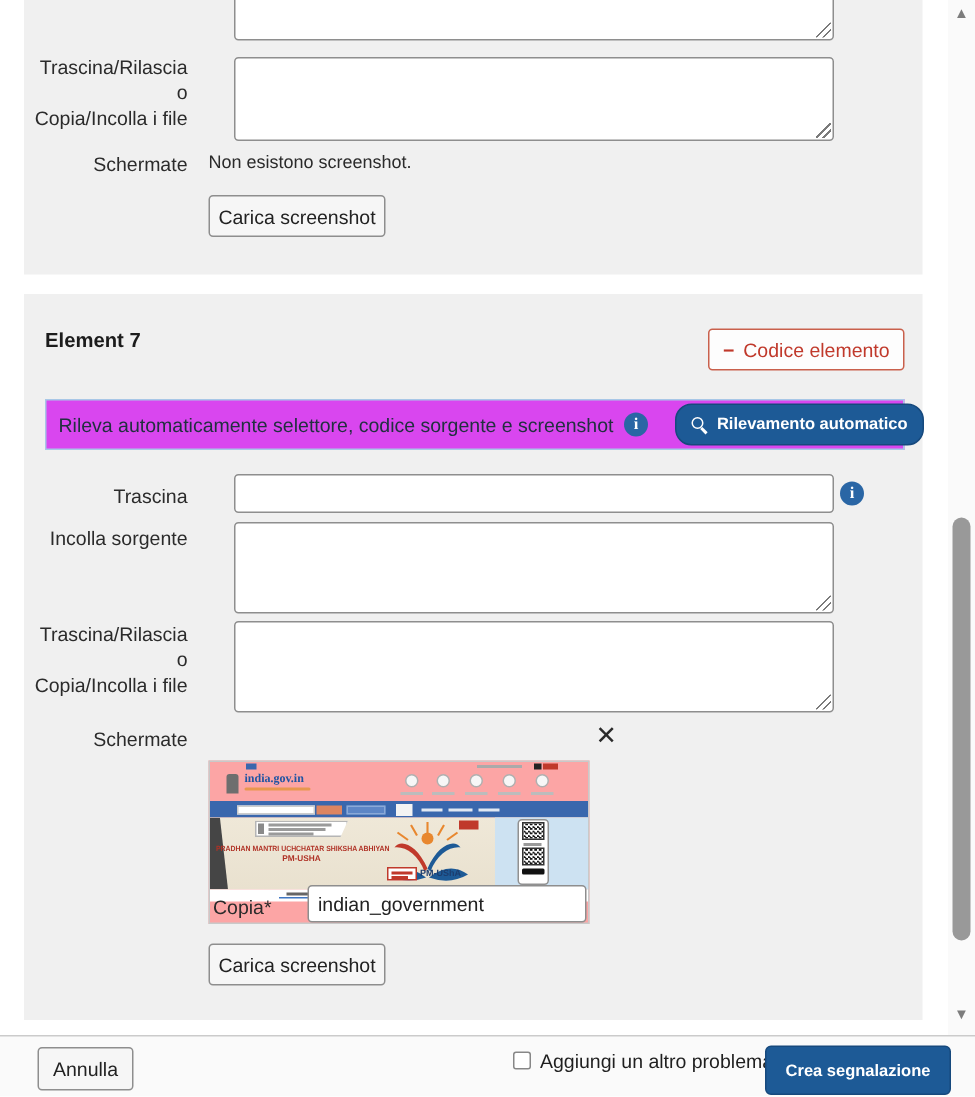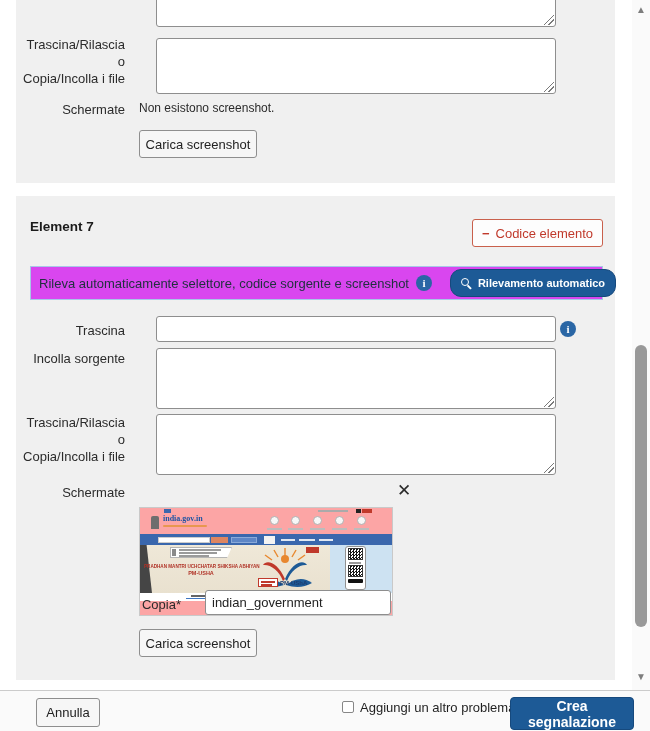--- a/index.html
+++ b/index.html
@@ -57,24 +57,24 @@
   .info-icon { display:inline-flex; width:16px; height:16px; border-radius:50%; background:#2a66a5;
     color:#fff; font-size:11px; font-weight:bold; align-items:center; justify-content:center;
     font-family:"Liberation Serif", serif; margin-left:7px; cursor:pointer; flex:none; }
   .info-icon.abs { position:absolute; margin:0; }
   .mag { position:relative; width:11px; height:11px; display:inline-block; flex:none; }
   .mag::before { content:""; position:absolute; width:6px; height:6px; border:1.5px solid #fff; border-radius:50%; left:0; top:0; }
   .mag::after { content:""; position:absolute; width:4.5px; height:1.6px; background:#fff; transform:rotate(45deg); left:6px; top:8px; }
   .minus-glyph { font-weight:bold; }
 
   .footer { position:absolute; left:0; top:690px; width:650px; height:41px; background:#fafafa; border-top:1px solid #cbcbcb; }
-  .f-cancel { left:36px; top:7px; width:64px; height:29px; }
+  .f-cancel { left:25px; top:7px; width:64px; height:29px; }
   .f-check { position:absolute; left:342px; top:10px; width:12px; height:12px; background:#fff; border:1px solid #878787; border-radius:2px; cursor:pointer; }
   .f-chklbl { position:absolute; left:360px; top:9px; font-size:13px; color:#1f1f1f; }
-  .f-submit { left:510px; top:6px; width:124px; height:33px; font-weight:bold; font-size:14px; }
+  .f-submit { left:510px; top:6px; width:124px; height:33px; font-weight:bold; font-size:11px; }
 
   .sb-track { position:absolute; left:632px; top:0; width:18px; height:690px; background:#fafafa; }
   .sb-arrow { position:absolute; left:632px; width:18px; text-align:center; color:#7d7d7d; font-size:10px; cursor:pointer; }
   .sb-up { top:4px; } .sb-down { top:671px; }
   .sb-thumb { position:absolute; left:635px; top:345px; width:12px; height:282px; background:#999; border-radius:6px; cursor:pointer; }
 
   
   .thumb { position:absolute; left:139px; top:483px; width:254px; height:109px; background:#fca5a5;
     border:1px solid #c9c9c9; overflow:hidden;margin-top:24px; }
   .thumb .abs { position:absolute; }

